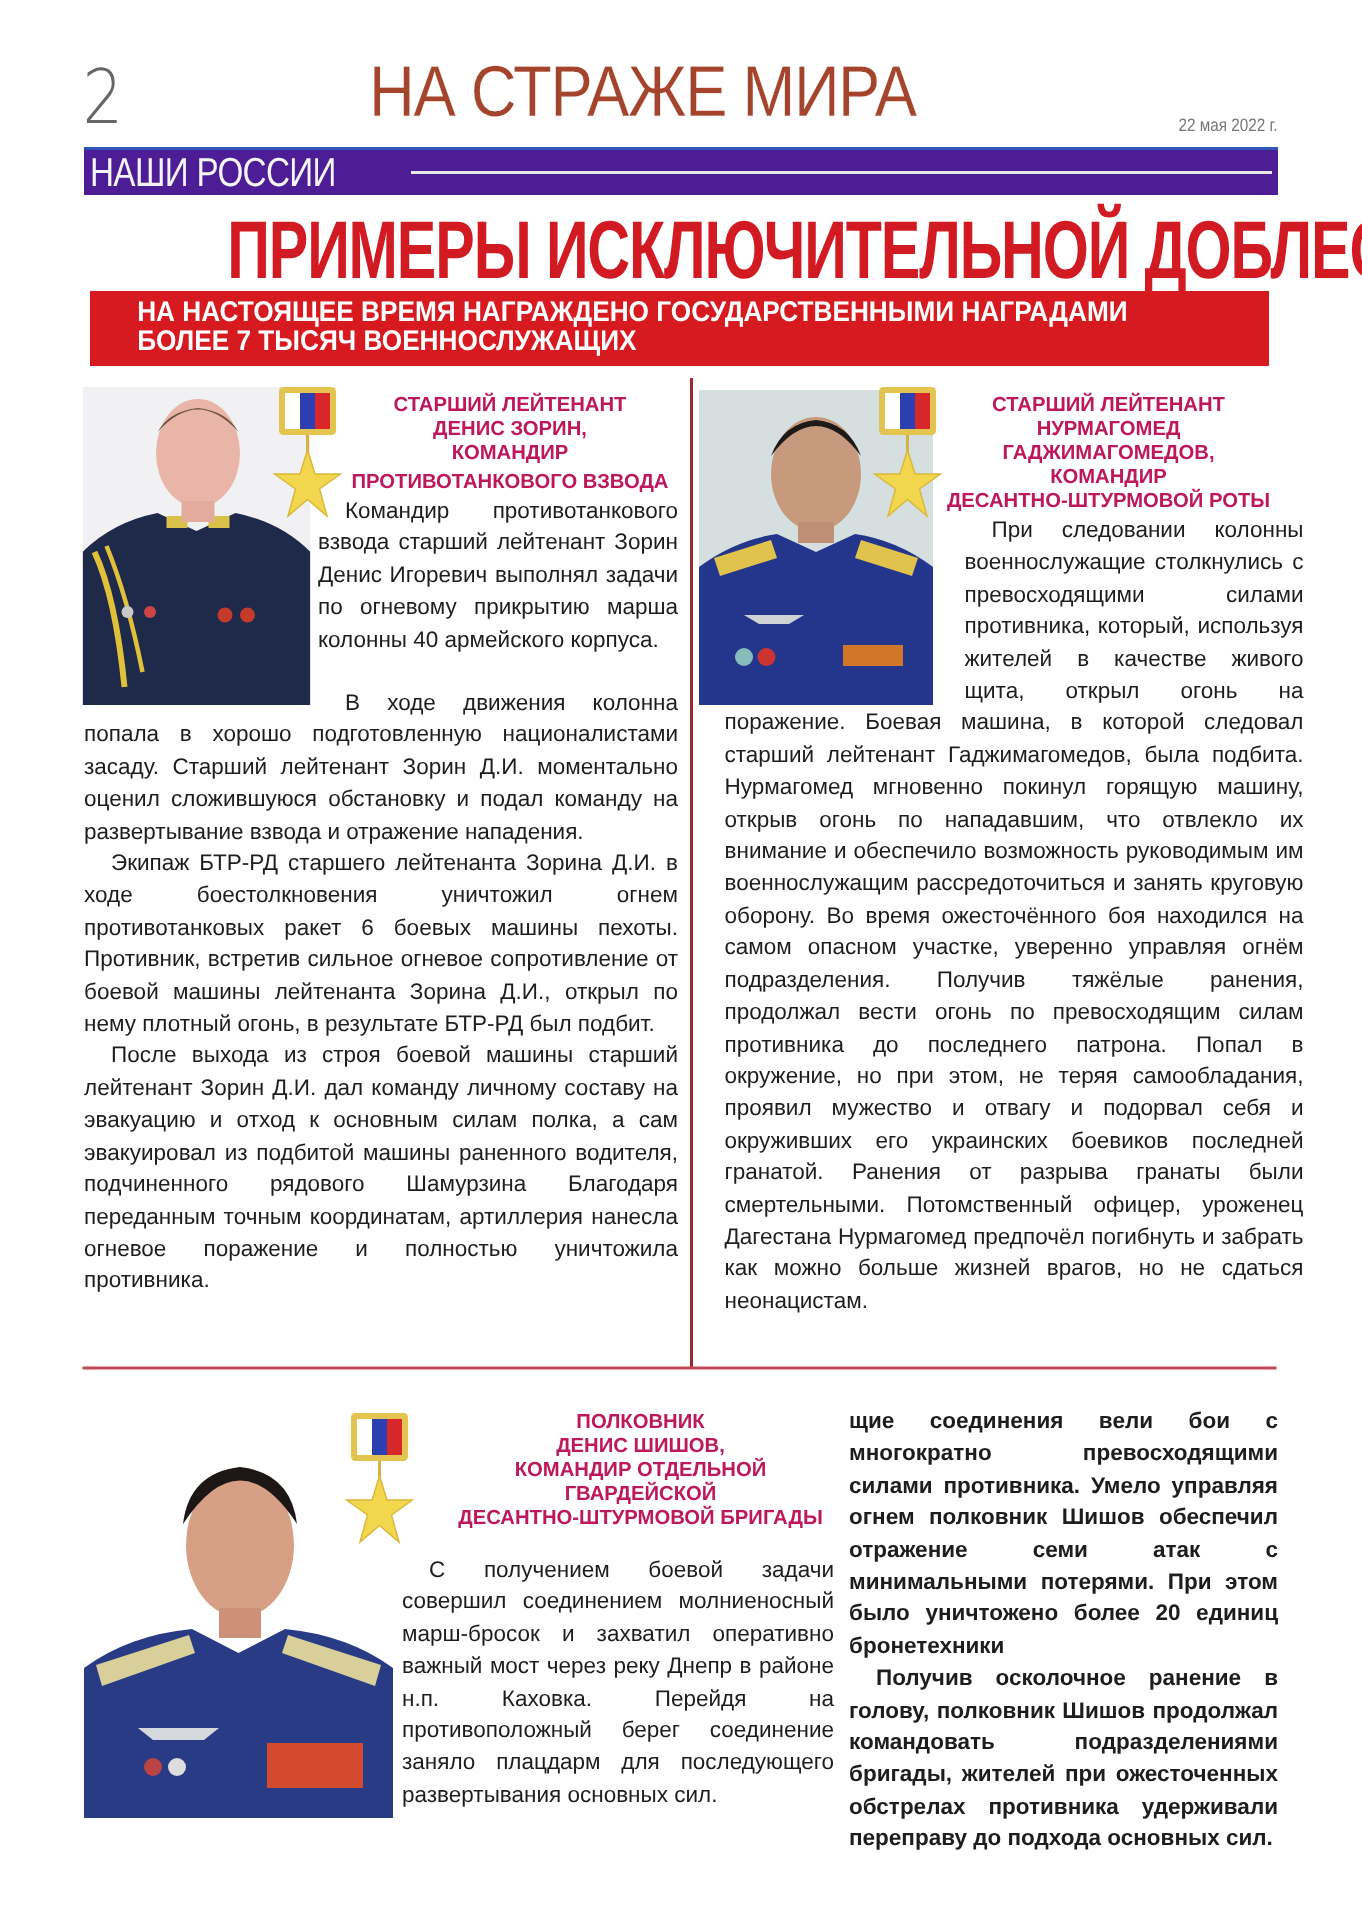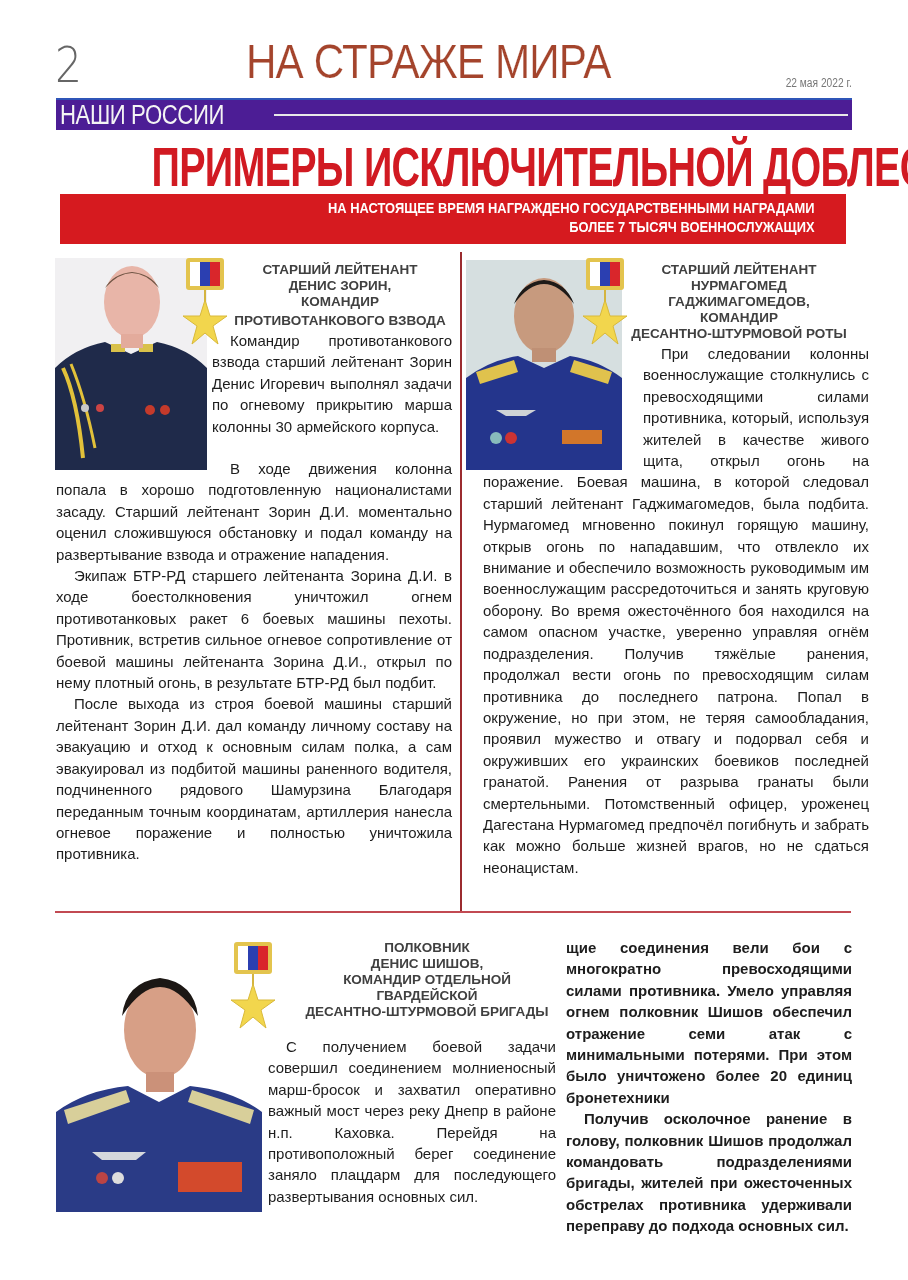--- a/index.html
+++ b/index.html
@@ -10,31 +10,31 @@
   .masthead { position: absolute; left: 246px; top: 38px; font-family: "Liberation Sans", sans-serif; font-size: 48px; font-weight: 400; color: #a4442c; letter-spacing: -1px; line-height: 1; transform: scaleX(0.88); transform-origin: left top; -webkit-text-stroke: 0.2px #fff; }
   .issue-date { position: absolute; right: 56px; top: 76px; font-size: 12px; color: #777; transform: scaleX(0.85); transform-origin: right top; }
 
   .rule-blue { position: absolute; left: 56px; top: 98px; width: 796px; height: 3px; background: #2f55b8; }
   .rule-blue2 { position: absolute; left: 56px; top: 102px; width: 796px; height: 1px; background: #7a8fc8; }
   .section-bar { position: absolute; left: 56px; top: 100px; width: 796px; height: 30px; background: #4c1d95; }
   .section-label { position: absolute; left: 4px; top: 1px; font-size: 27px; font-weight: 300; color: #f4f4f4; line-height: 28px; transform: scaleX(0.82); transform-origin: left top; letter-spacing: -0.5px; }
   .section-line { position: absolute; left: 218px; right: 4px; top: 14px; height: 2px; background: #e8e8e8; }
 
   .headline { position: absolute; left: 56px; top: 138px; width: 796px; text-align: center; font-family: "Liberation Sans", sans-serif; font-weight: 700; font-size: 52px; color: #d11a22; line-height: 56px; letter-spacing: -1px; transform: scaleX(0.76) scaleY(1.05); transform-origin: center top; white-space: nowrap; }
-  .subbanner { position: absolute; left: 60px; top: 194px; width: 786px; height: 50px; background: #d61a1f; color: #fff; text-align: right; font-weight: 700; font-size: 14px; line-height: 19px; padding-top: 5px; }
+  .subbanner { position: absolute; left: 60px; top: 194px; width: 786px; height: 50px; background: #d61a1f; color: #fff; text-align: left; font-weight: 700; font-size: 19px; line-height: 19px; padding-top: 5px; }
   .subbanner span { display: block; transform: scaleX(0.92); }
 
   .col-divider { position: absolute; left: 460px; top: 252px; width: 2px; height: 660px; background: #9b2b2f; }
   .row-divider { position: absolute; left: 55px; top: 911px; width: 796px; height: 2px; background: #c24a52; }
 
   .photo { position: absolute; overflow: hidden; }
   .photo svg { width: 100%; height: 100%; display: block; }
   .medal { position: absolute; width: 46px; height: 92px; }
 
-  .rank-title { position: absolute; text-align: center; color: #404040; font-weight: 700; font-size: 13.5px; line-height: 16px; text-transform: uppercase; }
+  .rank-title { position: absolute; text-align: center; color: #be185d; font-weight: 700; font-size: 13.5px; line-height: 16px; text-transform: uppercase; }
   .rank-title span { display: block; }
 
   .text { position: absolute; font-size: 15px; line-height: 21.4px; color: #1d1d1d; text-align: justify; }
   .text p { text-indent: 18px; }
 </style>
 </head>
 <body>
 
 <div class="page-number">2</div>
 <div class="masthead">НА СТРАЖЕ МИРА</div>
@@ -80,21 +80,21 @@
   <line x1="23" y1="34" x2="23" y2="46" stroke="#d4b440" stroke-width="2"></line>
   <polygon points="23,44 28,60 45,60 31,70 36,88 23,77 10,88 15,70 1,60 18,60" fill="#f2d64d" stroke="#d9b93a" stroke-width="1"></polygon>
 </svg>
 <div class="rank-title" style="left:222px; top:262px; width:236px;">
   <span>СТАРШИЙ ЛЕЙТЕНАНТ</span>
   <span>ДЕНИС ЗОРИН,</span>
   <span>КОМАНДИР</span>
   <span style="margin-top:3px;">ПРОТИВОТАНКОВОГО ВЗВОДА</span>
 </div>
 <div class="text" style="left:212px; top:330px; width:240px;">
-  <p>Командир противотанкового взвода старший лейтенант Зорин Денис Игоревич выполнял задачи по огневому прикрытию марша колонны 30 армейского корпуса.</p>
+  <p>Командир противотанкового взвода старший лейтенант Зорин Денис Игоревич выполнял задачи по огневому прикрытию марша колонны 40 армейского корпуса.</p>
 </div>
 <div class="text" style="left:56px; top:458px; width:396px;">
     <div style="float: left; width: 156px; height: 12px;"></div>
   <p style="padding-left: 0px; text-indent: 18px;">В ходе движения колонна попала в хорошо подготовленную националистами засаду. Старший лейтенант Зорин Д.И. моментально оценил сложившуюся обстановку и подал команду на развертывание взвода и отражение нападения.</p>
   <p>Экипаж БТР-РД старшего лейтенанта Зорина Д.И. в ходе боестолкновения уничтожил огнем противотанковых ракет 6 боевых машины пехоты. Противник, встретив сильное огневое сопротивление от боевой машины лейтенанта Зорина Д.И., открыл по нему плотный огонь, в результате БТР-РД был подбит.</p>
   <p>После выхода из строя боевой машины старший лейтенант Зорин Д.И. дал команду личному составу на эвакуацию и отход к основным силам полка, а сам эвакуировал из подбитой машины раненного водителя, подчиненного рядового Шамурзина Благодаря переданным точным координатам, артиллерия нанесла огневое поражение и полностью уничтожила противника.</p>
 </div>
 
 <div class="photo" style="left:466px; top:260px; width:156px; height:210px;">
   <svg viewBox="0 0 156 210" preserveAspectRatio="none">

